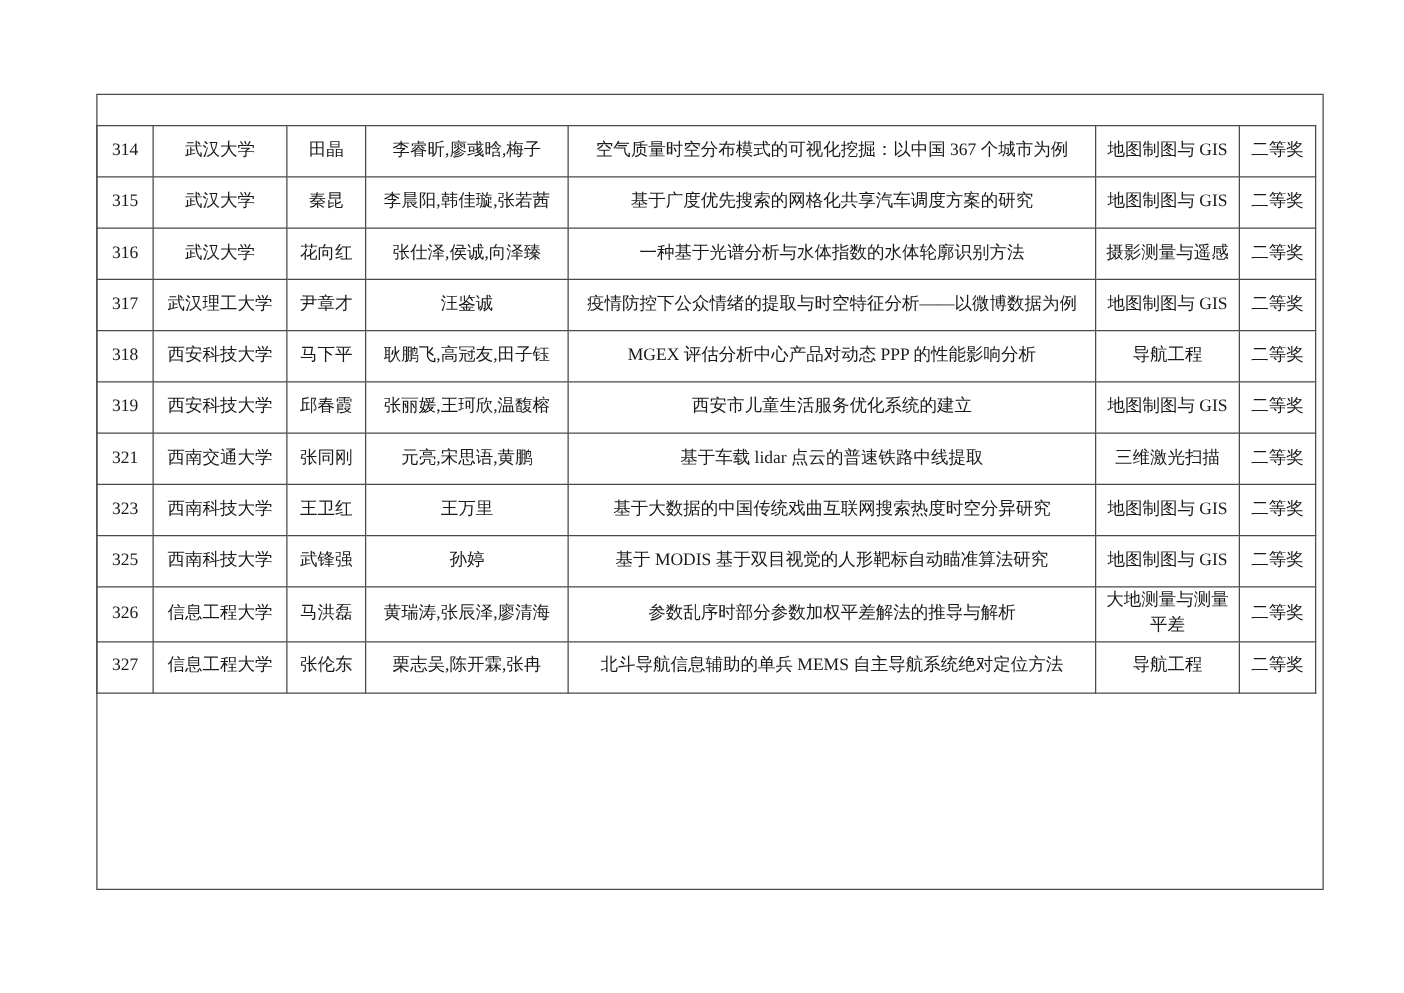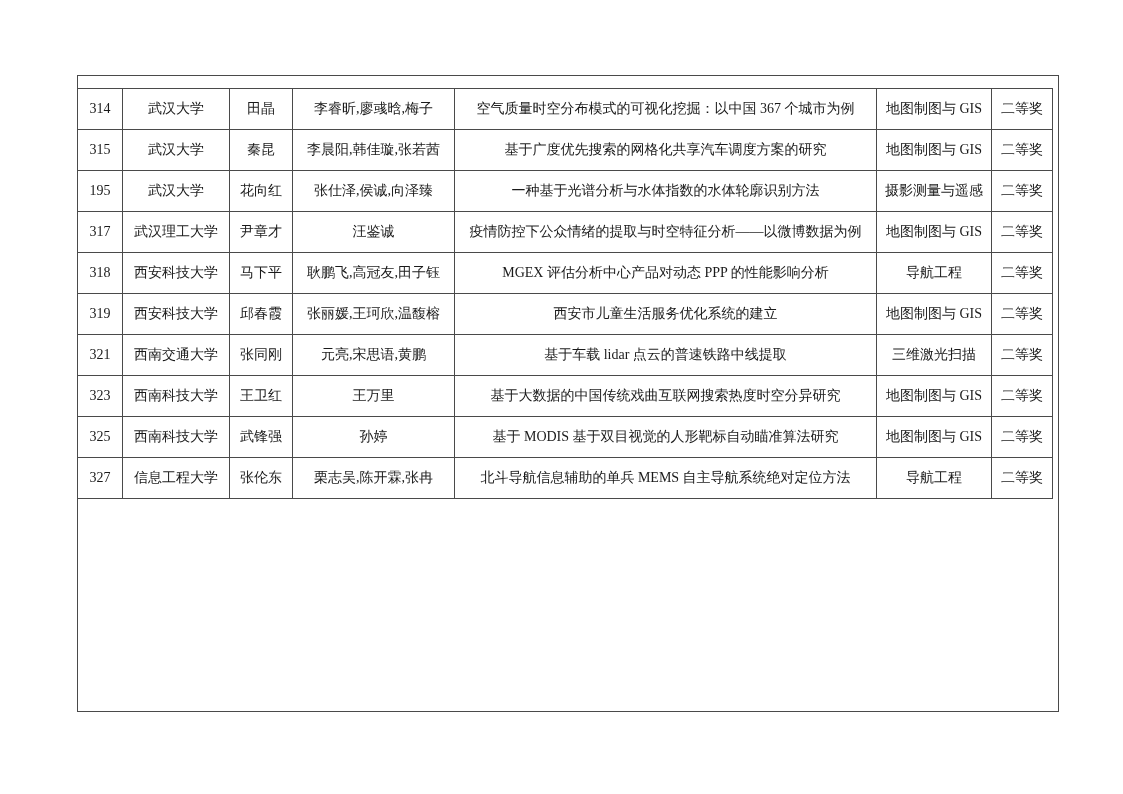--- a/index.html
+++ b/index.html
@@ -25,21 +25,21 @@
     left: 77px;
     top: 75px;
     width: 982px;
     height: 637px;
     border: 1px solid #4a4a4a;
     box-sizing: border-box;
   }
   table.awards {
     position: absolute;
     left: -1px;
-    top: 12px;
+    top: 24px;
     border-collapse: collapse;
     table-layout: fixed;
     width: 975px;
   }
   table.awards td {
     border: 1px solid #4a4a4a;
     font-size: 14px;
     line-height: 1.45;
     text-align: center;
     vertical-align: middle;
@@ -89,21 +89,21 @@
           <tr>
     <td class="c-no">315</td>
     <td class="c-uni">武汉大学</td>
     <td class="c-leader">秦昆</td>
     <td class="c-members">李晨阳,韩佳璇,张若茜</td>
     <td class="c-title">基于广度优先搜索的网格化共享汽车调度方案的研究</td>
     <td class="c-category">地图制图与 GIS</td>
     <td class="c-award">二等奖</td>
   </tr>
           <tr>
-    <td class="c-no">195</td>
+    <td class="c-no">316</td>
     <td class="c-uni">武汉大学</td>
     <td class="c-leader">花向红</td>
     <td class="c-members">张仕泽,侯诚,向泽臻</td>
     <td class="c-title">一种基于光谱分析与水体指数的水体轮廓识别方法</td>
     <td class="c-category">摄影测量与遥感</td>
     <td class="c-award">二等奖</td>
   </tr>
           <tr>
     <td class="c-no">317</td>
     <td class="c-uni">武汉理工大学</td>
@@ -152,20 +152,29 @@
           <tr>
     <td class="c-no">325</td>
     <td class="c-uni">西南科技大学</td>
     <td class="c-leader">武锋强</td>
     <td class="c-members">孙婷</td>
     <td class="c-title">基于 MODIS 基于双目视觉的人形靶标自动瞄准算法研究</td>
     <td class="c-category">地图制图与 GIS</td>
     <td class="c-award">二等奖</td>
   </tr>
           <tr>
+    <td class="c-no">326</td>
+    <td class="c-uni">信息工程大学</td>
+    <td class="c-leader">马洪磊</td>
+    <td class="c-members">黄瑞涛,张辰泽,廖清海</td>
+    <td class="c-title">参数乱序时部分参数加权平差解法的推导与解析</td>
+    <td class="c-category">大地测量与测量平差</td>
+    <td class="c-award">二等奖</td>
+  </tr>
+          <tr>
     <td class="c-no">327</td>
     <td class="c-uni">信息工程大学</td>
     <td class="c-leader">张伦东</td>
     <td class="c-members">栗志吴,陈开霖,张冉</td>
     <td class="c-title">北斗导航信息辅助的单兵 MEMS 自主导航系统绝对定位方法</td>
     <td class="c-category">导航工程</td>
     <td class="c-award">二等奖</td>
   </tr>
         </tbody>
     </table>

